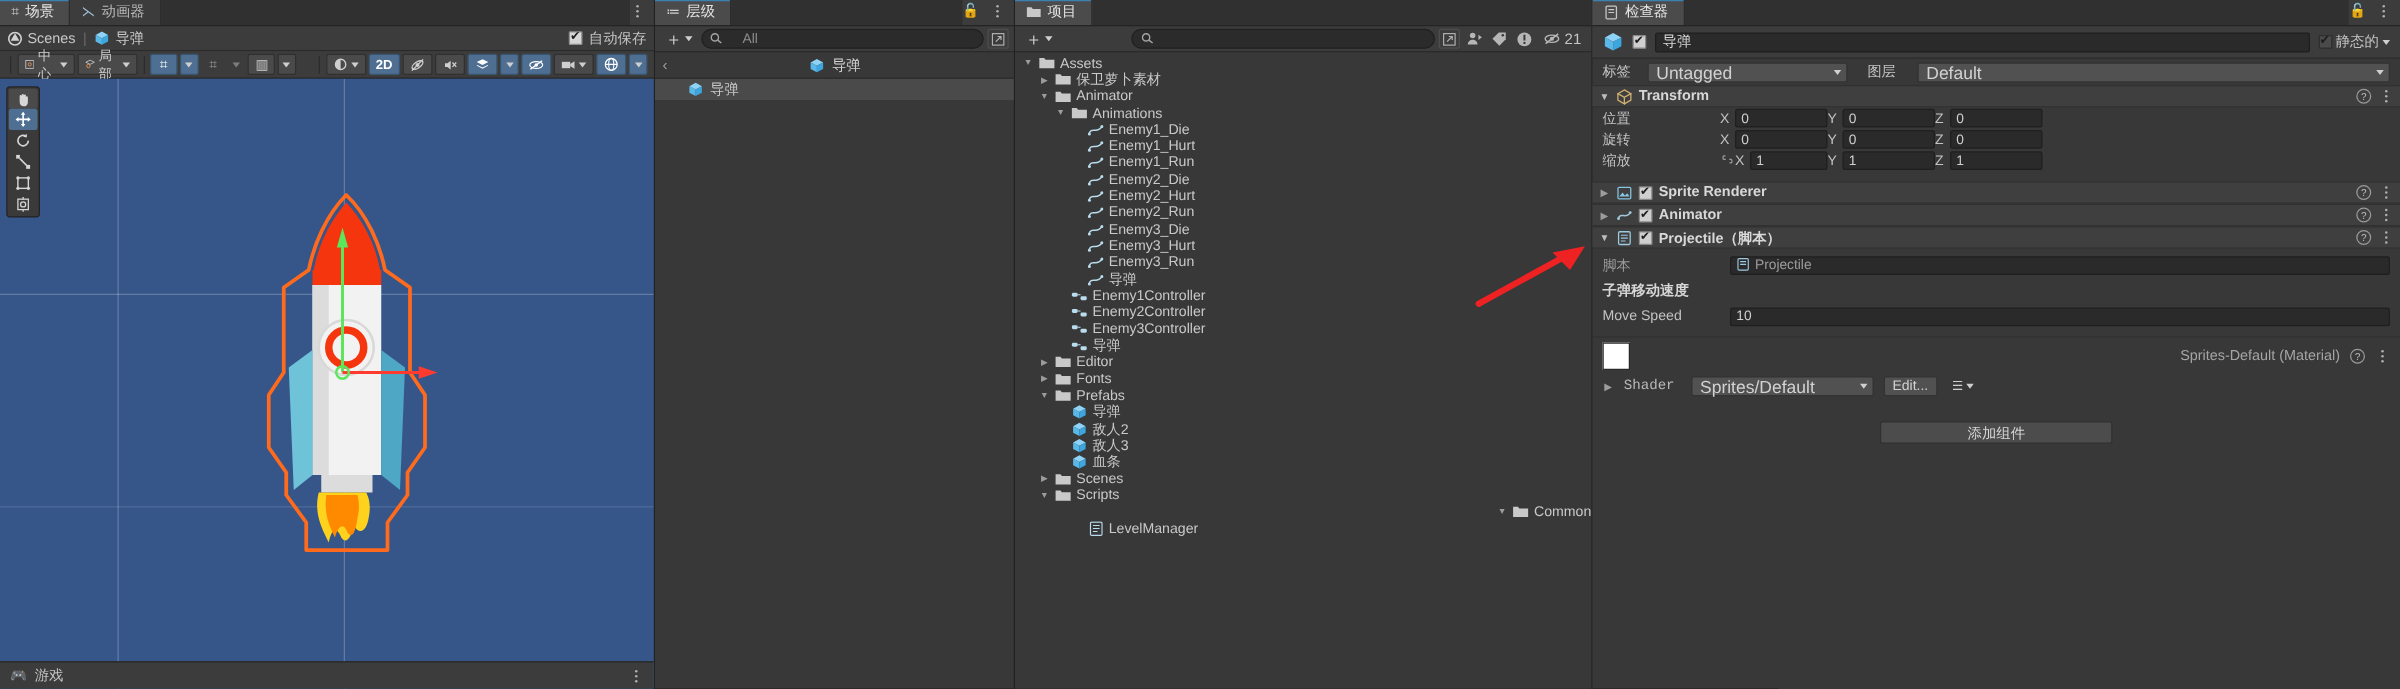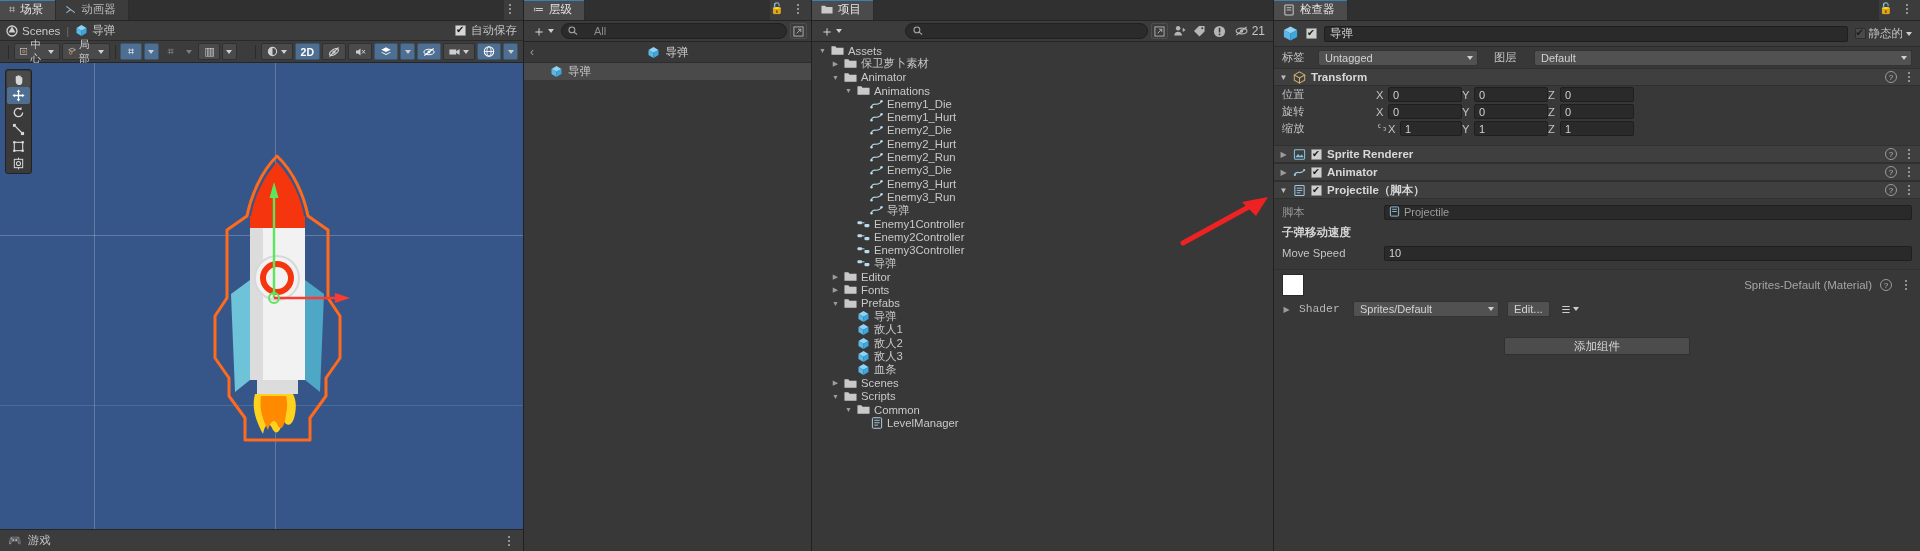--- a/index.html
+++ b/index.html
@@ -106,21 +106,21 @@
 
   
   .insp-panel { flex: 1; background: #383838; }
   .insp-head { height: 26px; background: #3c3c3c; display: flex; align-items: center; gap: 7px; padding: 0 8px; border-bottom: 1px solid #2b2b2b; }
   .cube3d { width: 17px; height: 17px; }
   .name-field { flex: 1; height: 16px; background: #2a2a2a; border: 1px solid #1e1e1e; border-radius: 2px; display: flex; align-items: center; padding: 0 5px; color: #d4d4d4; font-size: 11.5px; }
   .static-lbl { color: #c2c2c2; font-size: 11.5px; display: flex; align-items: center; gap: 3px; }
 
   .row2 { height: 21px; display: flex; align-items: center; padding: 0 8px; gap: 6px; }
   .lbl { color: #c3c3c3; font-size: 11.3px; }
-  .dd { height: 16px; background: #515151; border: 1px solid #333; border-radius: 2px; display: flex; align-items: center; justify-content: space-between; padding: 0 4px 0 6px; color: #d2d2d2; font-size: 11px; }
+  .dd { height: 16px; background: #515151; border: 1px solid #333; border-radius: 2px; display: flex; align-items: center; justify-content: space-between; padding: 0 4px 0 6px; color: #d2d2d2; font-size: 14px; }
 
   .comp-head {
     height: 18px; background: #3f3f3f; display: flex; align-items: center; gap: 5px;
     padding: 0 5px; border-top: 1px solid #303030; border-bottom: 1px solid #303030;
   }
   .comp-title { font-weight: bold; font-size: 11.5px; color: #d8d8d8; }
   .comp-right { margin-left: auto; display: flex; align-items: center; gap: 6px; }
   .qmark { width: 12px; height: 12px; border-radius: 50%; border: 1px solid #9a9a9a; color: #bdbdbd; font-size: 8px; display: flex; align-items: center; justify-content: center; }
   .cbs { width: 11px; height: 11px; background: #cfcfcf; border: 1px solid #8a8a8a; border-radius: 1px; position: relative; }
   .cbs::after { content: "✔"; position: absolute; left: 0; top: -2px; font-size: 9.5px; color: #1c1c1c; line-height: 12px; }
@@ -569,20 +569,31 @@
         </div>
         <div class="tnode" style="padding-left: 45px;">
           <span class="twist"></span>
           <span class="ico">
             <svg width="13" height="12" viewBox="0 0 14 13">
               <path d="M1 10.5 C3.5 2.5 8 11 13 3" fill="none" stroke="#b9dcee" stroke-width="1.3"></path>
               <circle cx="1.6" cy="10" r="1.3" fill="#b9dcee"></circle>
               <circle cx="12.4" cy="3.4" r="1.3" fill="#b9dcee"></circle>
             </svg>
           </span>
+          <span>Enemy1_Run</span>
+        </div>
+        <div class="tnode" style="padding-left: 45px;">
+          <span class="twist"></span>
+          <span class="ico">
+            <svg width="13" height="12" viewBox="0 0 14 13">
+              <path d="M1 10.5 C3.5 2.5 8 11 13 3" fill="none" stroke="#b9dcee" stroke-width="1.3"></path>
+              <circle cx="1.6" cy="10" r="1.3" fill="#b9dcee"></circle>
+              <circle cx="12.4" cy="3.4" r="1.3" fill="#b9dcee"></circle>
+            </svg>
+          </span>
           <span>Enemy2_Die</span>
         </div>
         <div class="tnode" style="padding-left: 45px;">
           <span class="twist"></span>
           <span class="ico">
             <svg width="13" height="12" viewBox="0 0 14 13">
               <path d="M1 10.5 C3.5 2.5 8 11 13 3" fill="none" stroke="#b9dcee" stroke-width="1.3"></path>
               <circle cx="1.6" cy="10" r="1.3" fill="#b9dcee"></circle>
               <circle cx="12.4" cy="3.4" r="1.3" fill="#b9dcee"></circle>
             </svg>
@@ -728,74 +739,63 @@
         </div>
         <div class="tnode" style="padding-left: 32px;">
           <span class="twist"></span>
           <span class="ico">
             <svg width="13" height="13" viewBox="0 0 14 14">
               <path d="M7 1.2 L12.4 4.2 L7 7.2 L1.6 4.2 Z" fill="#8ed3f7"></path>
               <path d="M1.6 4.2 L7 7.2 L7 12.8 L1.6 9.8 Z" fill="#5ab8e8"></path>
               <path d="M12.4 4.2 L7 7.2 L7 12.8 L12.4 9.8 Z" fill="#3da6de"></path>
             </svg>
           </span>
-          <span>敌人1</span>
+          <span>敌人2</span>
         </div>
         <div class="tnode" style="padding-left: 32px;">
           <span class="twist"></span>
           <span class="ico">
             <svg width="13" height="13" viewBox="0 0 14 14">
               <path d="M7 1.2 L12.4 4.2 L7 7.2 L1.6 4.2 Z" fill="#8ed3f7"></path>
               <path d="M1.6 4.2 L7 7.2 L7 12.8 L1.6 9.8 Z" fill="#5ab8e8"></path>
               <path d="M12.4 4.2 L7 7.2 L7 12.8 L12.4 9.8 Z" fill="#3da6de"></path>
             </svg>
           </span>
-          <span>敌人2</span>
+          <span>敌人3</span>
         </div>
         <div class="tnode" style="padding-left: 32px;">
           <span class="twist"></span>
           <span class="ico">
             <svg width="13" height="13" viewBox="0 0 14 14">
               <path d="M7 1.2 L12.4 4.2 L7 7.2 L1.6 4.2 Z" fill="#8ed3f7"></path>
               <path d="M1.6 4.2 L7 7.2 L7 12.8 L1.6 9.8 Z" fill="#5ab8e8"></path>
               <path d="M12.4 4.2 L7 7.2 L7 12.8 L12.4 9.8 Z" fill="#3da6de"></path>
             </svg>
           </span>
-          <span>敌人3</span>
-        </div>
-        <div class="tnode" style="padding-left: 32px;">
-          <span class="twist"></span>
-          <span class="ico">
-            <svg width="13" height="13" viewBox="0 0 14 14">
-              <path d="M7 1.2 L12.4 4.2 L7 7.2 L1.6 4.2 Z" fill="#8ed3f7"></path>
-              <path d="M1.6 4.2 L7 7.2 L7 12.8 L1.6 9.8 Z" fill="#5ab8e8"></path>
-              <path d="M12.4 4.2 L7 7.2 L7 12.8 L12.4 9.8 Z" fill="#3da6de"></path>
-            </svg>
-          </span>
           <span>血条</span>
         </div>
         <div class="tnode" style="padding-left: 19px;">
           <span class="twist">▶</span>
           <span class="ico">
             <svg width="13" height="11" viewBox="0 0 14 11">
               <path d="M0.5 1 h4.2 l1.2 1.5 h7.6 v7.5 h-13 Z" fill="#c9c9c9"></path>
             </svg>
           </span>
           <span>Scenes</span>
         </div>
         <div class="tnode" style="padding-left: 19px;">
           <span class="twist">▼</span>
           <span class="ico">
             <svg width="13" height="11" viewBox="0 0 14 11">
               <path d="M0.5 1 h4.2 l1.2 1.5 h7.6 v7.5 h-13 Z" fill="#c9c9c9"></path>
             </svg>
           </span>
           <span>Scripts</span>
         </div>
-        <div class="tnode" style="padding-left: 32px;">
+        <div class="tnode" style="padding-left: 32px; justify-content: flex-end;">
           <span class="twist">▼</span>
           <span class="ico">
             <svg width="13" height="11" viewBox="0 0 14 11">
               <path d="M0.5 1 h4.2 l1.2 1.5 h7.6 v7.5 h-13 Z" fill="#c9c9c9"></path>
             </svg>
           </span>
           <span>Common</span>
         </div>
         <div class="tnode" style="padding-left: 45px;">
           <span class="twist"></span>

